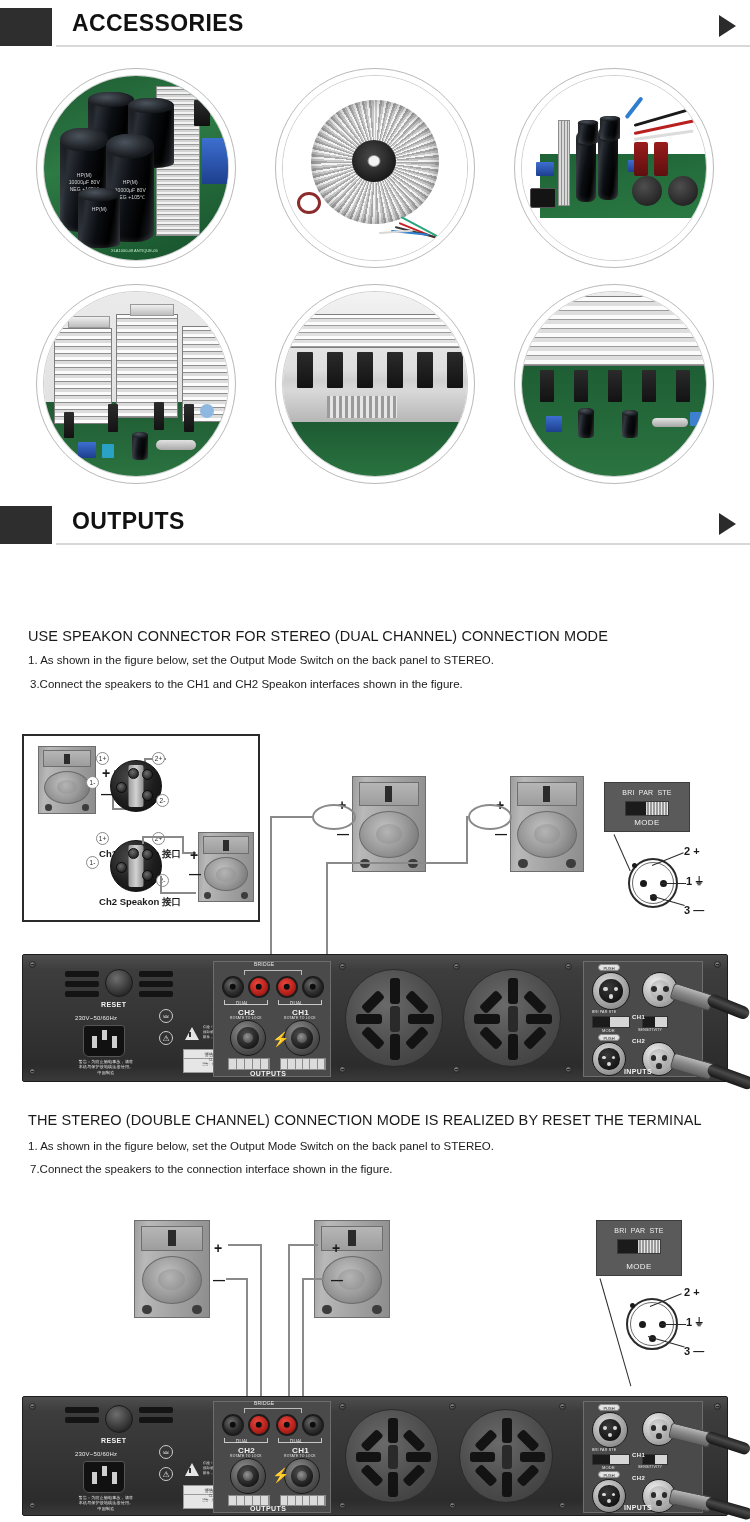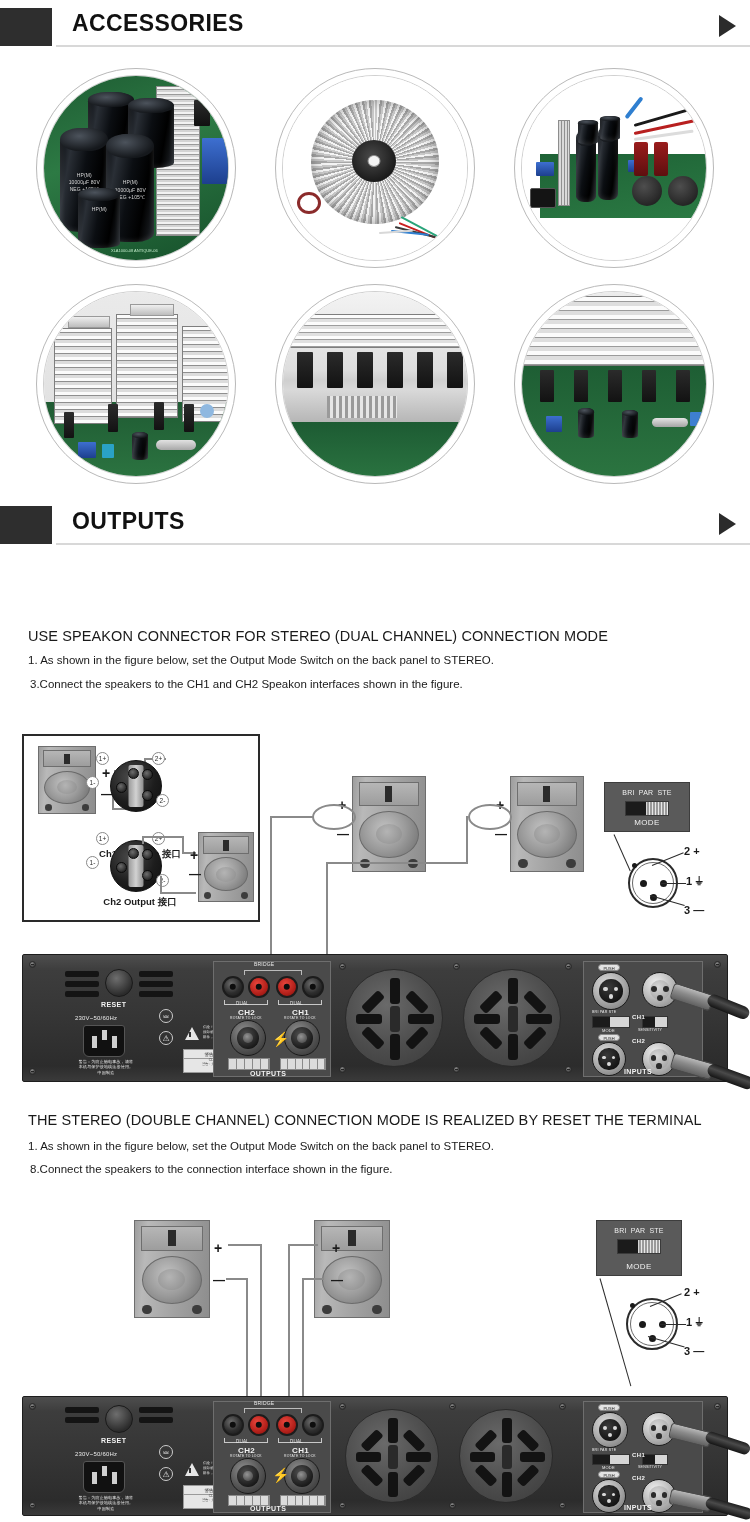--- a/index.html
+++ b/index.html
@@ -523,21 +523,21 @@
       <div class="nl4-key"></div>
       <div class="nl4-pin" style="left:10%;top:42%;width:22%;height:22%;"></div>
       <div class="nl4-pin" style="left:62%;top:16%;width:22%;height:22%;"></div>
       <div class="nl4-pin" style="left:62%;top:58%;width:22%;height:22%;"></div>
       <div class="nl4-pin" style="left:34%;top:14%;width:22%;height:22%;"></div>
     </div>
     <div class="pin-lbl" style="left:72px;top:96px;">1+</div>
     <div class="pin-lbl" style="left:62px;top:120px;">1-</div>
     <div class="pin-lbl" style="left:128px;top:96px;">2+</div>
     <div class="pin-lbl" style="left:132px;top:138px;">2-</div>
-    <div class="spkn-cap" style="left:56px;top:160px;width:120px;">Ch2 Output 接口</div>
+    <div class="spkn-cap" style="left:56px;top:160px;width:120px;">Ch2 Speakon 接口</div>
 
     <div class="wire" style="left:118px;top:100px;width:2px;height:8px;"></div>
     <div class="wire" style="left:118px;top:100px;width:42px;height:2px;"></div>
     <div class="wire" style="left:158px;top:100px;width:2px;height:18px;"></div>
     <div class="wire" style="left:158px;top:116px;width:14px;height:2px;"></div>
     <div class="wire" style="left:136px;top:140px;width:2px;height:18px;"></div>
     <div class="wire" style="left:136px;top:156px;width:36px;height:2px;"></div>
 
     <div class="spk" style="left:174px;top:96px;width:56px;height:70px;">
       <div class="spk-horn"></div>
@@ -767,21 +767,21 @@
   <div class="cable" style="left:708px;top:342px;width:48px;height:13px;transform:rotate(20deg);"></div>
 </div>
 
 <div style="position:absolute;left:28px;top:1112px;">
   <div class="w-title">THE STEREO (DOUBLE CHANNEL) CONNECTION MODE IS REALIZED BY RESET THE TERMINAL</div>
 </div>
 <div style="position:absolute;left:28px;top:1140px;">
   <div class="w-step">1. As shown in the figure below, set the Output Mode Switch on the back panel to STEREO.</div>
 </div>
 <div style="position:absolute;left:30px;top:1163px;">
-  <div class="w-step">8.Connect the speakers to the connection interface shown in the figure.</div>
+  <div class="w-step">7.Connect the speakers to the connection interface shown in the figure.</div>
 </div>
 
 <div class="dgm" style="position:absolute;left:0;top:1200px;width:750px;height:322px;">
 
   <div class="spk" style="left:134px;top:20px;width:76px;height:98px;">
     <div class="spk-horn"></div>
     <div class="spk-woofer"></div>
     <div class="spk-foot" style="left:10%;"></div>
     <div class="spk-foot" style="right:10%;"></div>
   </div>

